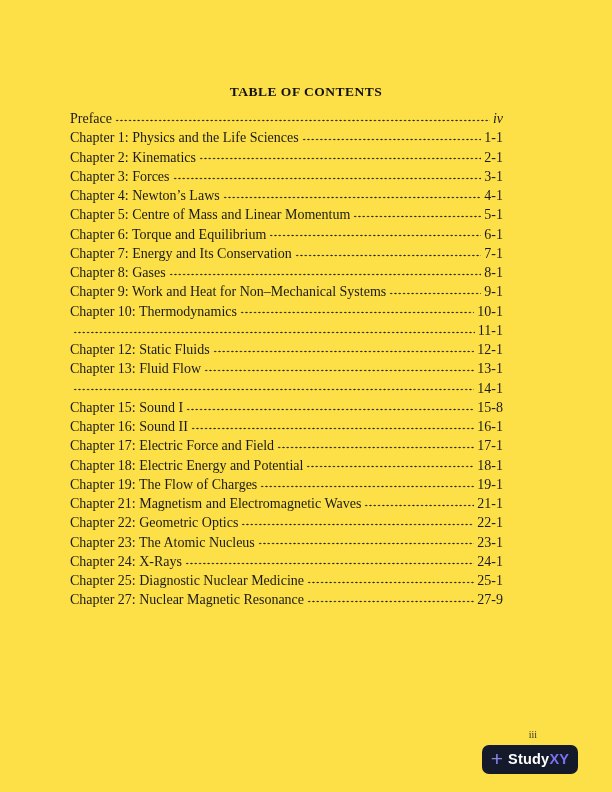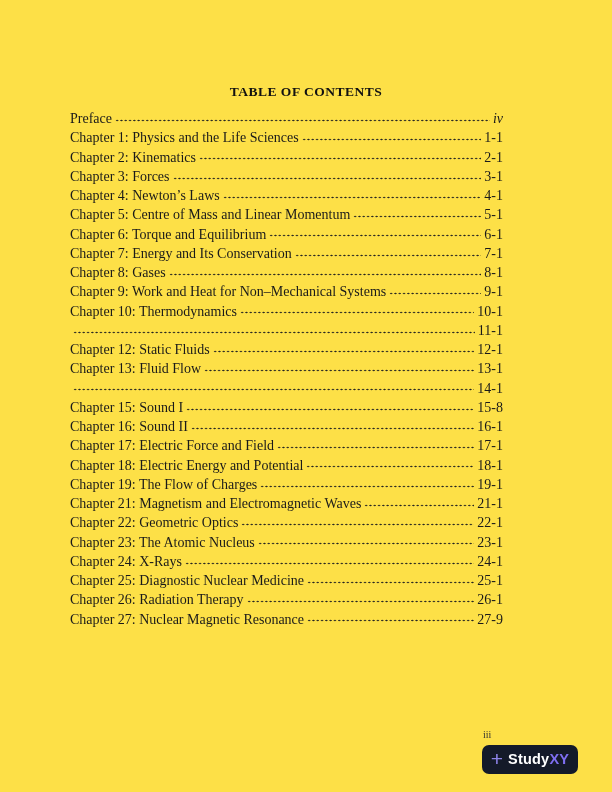--- a/index.html
+++ b/index.html
@@ -61,23 +61,23 @@
     white-space: nowrap;
     flex: 0 0 auto;
     text-align: right;
   }
   .toc-page.italic {
     font-style: italic;
   }
   .folio {
     position: absolute;
     top: 729px;
-    left: 483px;
+    left: 503px;
     width: 34px;
-    text-align: left;
+    text-align: right;
     font-size: 10px;
     color: #333333;
   }
   .logo {
     position: absolute;
     top: 745px;
     left: 482px;
     width: 96px;
     height: 29px;
     border-radius: 7px;
@@ -257,25 +257,20 @@
     <span class="toc-dots"></span>
     <span class="toc-page">24-1</span>
   </div>
 
   <div class="toc-row">
     <span class="toc-label">Chapter 25: Diagnostic Nuclear Medicine</span>
     <span class="toc-dots"></span>
     <span class="toc-page">25-1</span>
   </div>
 
-  <div class="toc-row">
-    <span class="toc-label">Chapter 26: Radiation Therapy</span>
-    <span class="toc-dots"></span>
-    <span class="toc-page">26-1</span>
-  </div>
 
   <div class="toc-row">
     <span class="toc-label">Chapter 27: Nuclear Magnetic Resonance</span>
     <span class="toc-dots"></span>
     <span class="toc-page">27-9</span>
   </div>
 </div>
 
   <div class="folio">iii</div>
 

